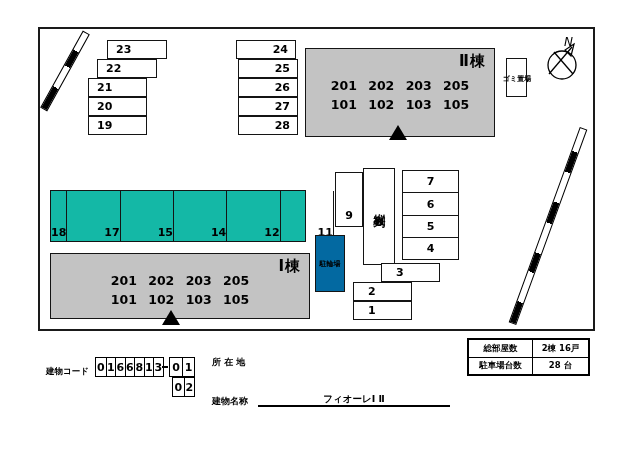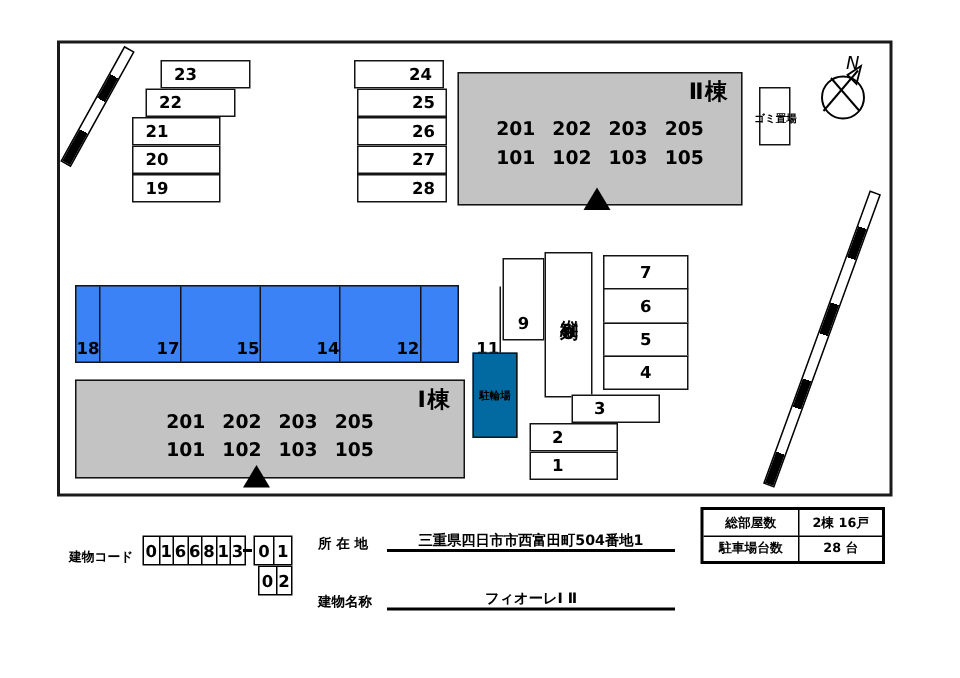--- a/index.html
+++ b/index.html
@@ -8,21 +8,21 @@
   .map-frame { position:absolute; left:38px; top:27px; width:557px; height:304px; border:2px solid #1a1a1a; background:#fff; }
 
   .stall { position:absolute; background:#fff; border:1px solid #141414; font-size:11px; font-weight:600;
            display:flex; align-items:center; }
   .pad-l { justify-content:flex-start; padding-left:8px; }
   .pad-r { justify-content:flex-end; padding-right:7px; }
   .pad-c { justify-content:center; }
   .pad-il { justify-content:flex-start; padding-left:14px; }
 
   .stall-row { position:absolute; left:50px; top:190px; width:256px; height:52px; border:1px solid #141414;
-               display:flex; background:#3b82f6;gap:37px; }
+               display:flex; background:#14b8a6;gap:37px; }
   .row-cell { flex:1; border-right:1px solid #141414; display:flex; align-items:flex-end; justify-content:center;
               padding-bottom:2px; font-size:11px; font-weight:600; }
   .row-cell:last-child { border-right:none; }
 
   .bldg { position:absolute; background:#c3c3c3; border:1px solid #141414; }
   .bldg-label { position:absolute; top:3px; right:8px; font-size:15px; font-weight:bold; letter-spacing:1px; }
   .rooms { text-align:center; font-size:12.5px; font-weight:600; word-spacing:7px; line-height:19px; }
 
   .tri { position:absolute; width:0; height:0; border-left:9px solid transparent;
          border-right:9px solid transparent; border-bottom:15px solid #000; }
@@ -205,21 +205,20 @@
   <div class="code-group" style="left:169px;top:357px;">
     <div class="code-cell wide">0</div>
     <div class="code-cell wide">1</div>
   </div>
   <div class="code-group" style="left:172px;top:377px;">
     <div class="code-cell" style="width:10.5px;">0</div>
     <div class="code-cell" style="width:10.5px;">2</div>
   </div>
 
   <div class="footer-label" style="left:212px;top:356px;">所 在 地</div>
-  <div class="uline" style="left:258px;top:354px;">三重県四日市市西富田町504番地1</div>
 
   <div class="footer-label" style="left:212px;top:395px;">建物名称</div>
   <div class="uline" style="left:258px;top:393px;">フィオーレⅠ Ⅱ</div>
 
   <div class="sum-table">
     <div class="sum-cell">総部屋数</div>
     <div class="sum-cell b-left">2棟 16戸</div>
     <div class="sum-cell b-top">駐車場台数</div>
     <div class="sum-cell b-top b-left">28 台</div>
   </div>

